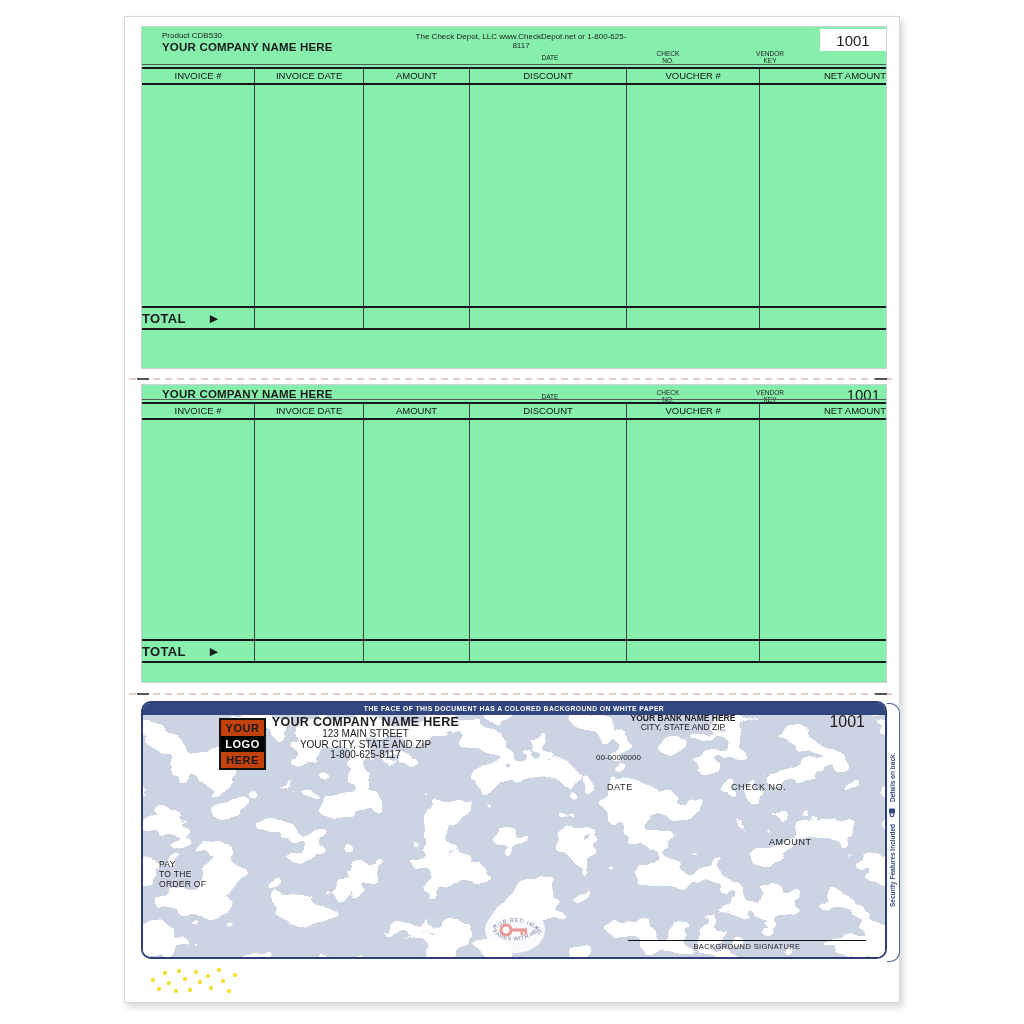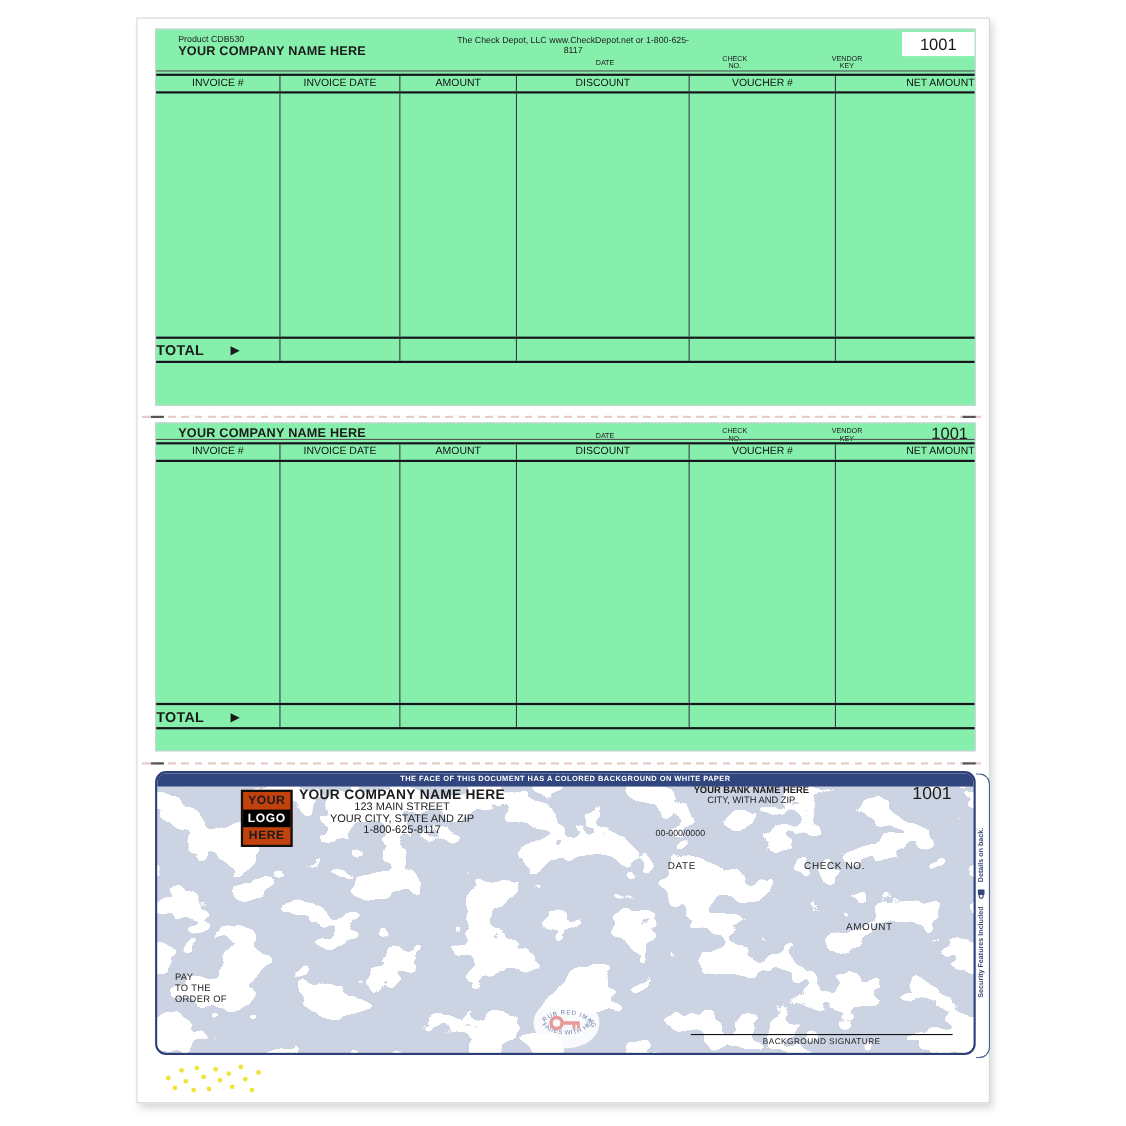--- a/index.html
+++ b/index.html
@@ -95,21 +95,21 @@
   .bank-block { position:absolute; left:455px; top:10px; width:170px; text-align:center; }
   .bank-name { font-weight:bold; font-size:8.5px; }
   .bank-line { font-size:8.5px; line-height:9.5px; }
 
   .check-number { position:absolute; right:20px; top:10px; font-size:16px; }
   .fraction { position:absolute; left:453px; top:50px; font-size:8px; }
   .lbl { position:absolute; font-size:9px; letter-spacing:.6px; color:#1d1d1d; }
   .l-date   { left:464px; top:79px; }
   .l-checkno{ left:588px; top:79px; }
   .l-amount { left:626px; top:134px; }
-  .payee { position:absolute; left:16px; top:180px; font-size:8.5px; line-height:10px; letter-spacing:.3px; }
+  .payee { position:absolute; left:16px; top:156px; font-size:8.5px; line-height:10px; letter-spacing:.3px; }
 
   .seal { position:absolute; left:340px; top:200px; }
 
   .sig-area { position:absolute; left:485px; top:237px; width:238px; text-align:center; }
   .sig-line { border-top:1.5px solid #111; }
   .sig-label { font-size:7.5px; letter-spacing:.4px; padding-top:1px; }
 
   .security-edge {
     position:absolute; right:-9px; top:0; height:100%;
     writing-mode:vertical-rl; transform:rotate(180deg);
@@ -265,21 +265,21 @@
             <span>HERE</span>
           </div>
           <div class="company-block">
             <div class="company-name">YOUR COMPANY NAME HERE</div>
             <div class="company-line">123 MAIN STREET</div>
             <div class="company-line">YOUR CITY, STATE AND ZIP</div>
             <div class="company-line">1-800-625-8117</div>
           </div>
           <div class="bank-block">
             <div class="bank-name">YOUR BANK NAME HERE</div>
-            <div class="bank-line">CITY, WITH AND ZIP</div>
+            <div class="bank-line">CITY, STATE AND ZIP</div>
           </div>
           <div class="check-number">1001</div>
           <div class="fraction">00-000/0000</div>
           <div class="lbl l-date">DATE</div>
           <div class="lbl l-checkno">CHECK NO.</div>
           <div class="lbl l-amount">AMOUNT</div>
           <div class="payee">
             <div>PAY</div>
             <div>TO THE</div>
             <div>ORDER OF</div>

